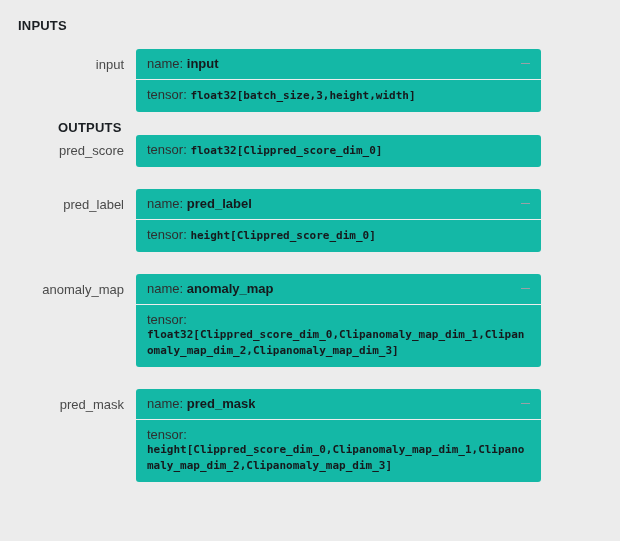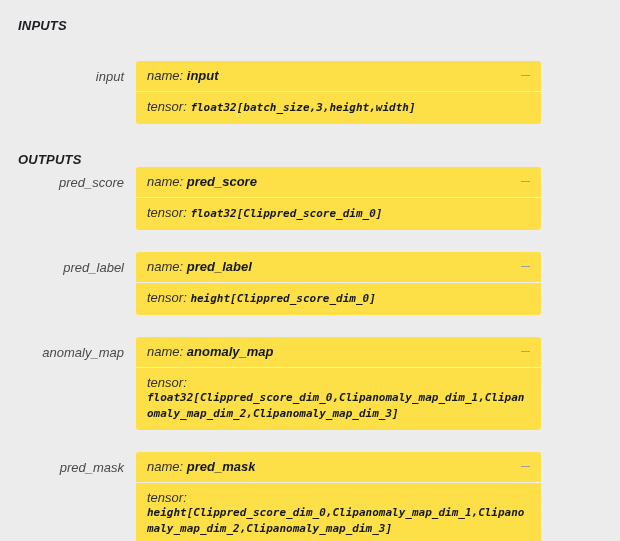--- a/index.html
+++ b/index.html
@@ -12,61 +12,60 @@
     background: #ececec;
     font-family: "Liberation Sans", sans-serif;
     color: #24292e;
     overflow: hidden;
   }
   .page {
     position: relative;
     width: 564px;
     height: 541px;
     box-sizing: border-box;
-    font-style: italic;
   }
   .section-title {
     font-size: 13px;
     font-weight: bold;
     letter-spacing: 0.2px;
     color: #1b1f23;
     margin: 0;
     padding: 0 0 0 18px;
   }
   #inputs-title { padding-top: 18px; }
-  #outputs-title { padding-top: 28px; }
+  #outputs-title { padding-top: 8px; margin-left: 40px; }
 
   .io-list {
     margin: 0;
     padding: 0;
     list-style: none;
   }
   .io-row {
     display: flex;
     align-items: flex-start;
     padding: 0 23px 0 0;
     margin-top: 22px;
   }
-  #inputs-list .io-row:first-child { margin-top: 28px; }
+  #inputs-list .io-row:first-child { margin-top: 16px; }
   #outputs-list .io-row:first-child { margin-top: 0; }
 
   .io-label {
     width: 136px;
     flex: 0 0 136px;
     text-align: right;
     font-size: 13px;
     color: #4a4a4a;
     padding: 8px 12px 0 0;
     box-sizing: border-box;
     white-space: nowrap;
     overflow: hidden;
   }
   .io-card {
     flex: 1 1 auto;
-    background: #fde047;
+    background: #14b8a6;
     border-radius: 3px;
     overflow: hidden;
     min-width: 0;
   }
   .card-name-row {
     display: flex;
     align-items: center;
     justify-content: space-between;
     padding: 7px 11px 8px 11px;
     border-bottom: 1px solid #ededed;
@@ -127,24 +126,20 @@
         </div>
       </li>
     </ul>
 
   <h2 class="section-title" id="outputs-title">OUTPUTS</h2>
 
   <ul class="io-list" id="outputs-list">
       <li class="io-row">
         <div class="io-label">pred_score</div>
         <div class="io-card">
-          <div class="card-name-row">
-            <div class="name-text"><span class="nm-key">name:</span> <span class="nm-value">pred_score</span></div>
-            <span class="collapse-dash"></span>
-          </div>
           <div class="card-tensor-row inline"><span class="tensor-key">tensor:</span> <span class="tensor-type">float32[Clippred_score_dim_0]</span></div>
         </div>
       </li>
       <li class="io-row">
         <div class="io-label">pred_label</div>
         <div class="io-card">
           <div class="card-name-row">
             <div class="name-text"><span class="nm-key">name:</span> <span class="nm-value">pred_label</span></div>
             <span class="collapse-dash"></span>
           </div>

